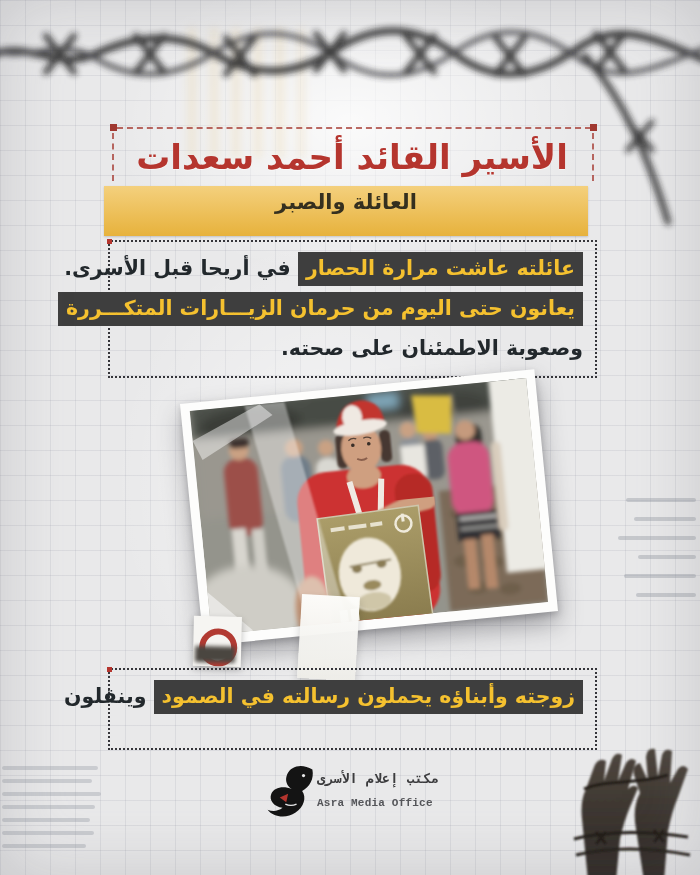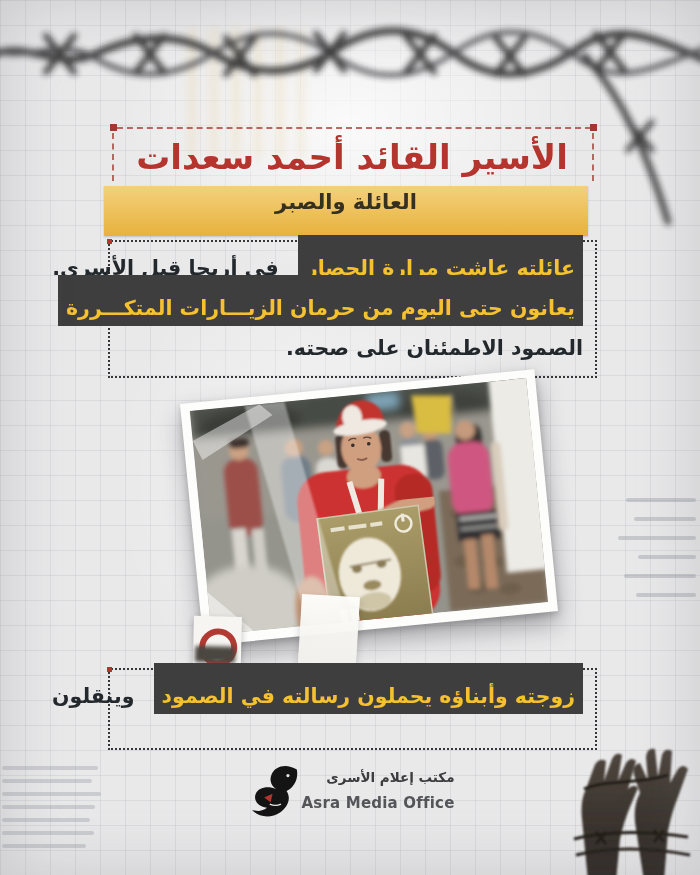--- a/index.html
+++ b/index.html
@@ -30,21 +30,21 @@
     text-align:center;font-size:34px;font-weight:bold;color:#b5352e;
     text-shadow:0 1px 0 rgba(255,255,255,.5);}
   .banner{position:absolute;left:104px;top:186px;width:484px;height:50px;line-height:33px;
     text-align:center;font-size:21px;font-weight:bold;color:#35301f;
     background:linear-gradient(#f4d07d,#e7b23c);box-shadow:0 1px 2px rgba(0,0,0,.18);}
   
   .tblock{position:absolute;left:108px;width:489px;box-sizing:border-box;
     border:2px dotted #35353a;padding:6px 12px 8px;direction:rtl;text-align:right;
     font-weight:bold;font-size:20.5px;color:#22282c;}
   .tblock .line{line-height:40px;white-space:nowrap;}
-  .hl{background:#3e3e3e;color:#f5c12f;padding:21px 8px 6px;margin-left:12px;}
+  .hl{background:#3e3e3e;color:#f5c12f;padding:4px 8px 6px;}
   .blk1{top:240px;min-height:120px;}
   .blk2{top:668px;min-height:82px;}
   .blk-dot{position:absolute;top:-3px;left:-3px;width:5px;height:5px;background:#b5352e;}
   
   .photo-wrap{position:absolute;left:191px;top:386px;width:338px;height:225px;
     background:#fdfdfc;padding:8px 9px 10px;transform:rotate(-5.6deg);
     box-shadow:0 12px 24px rgba(55,55,62,.40),0 3px 6px rgba(55,55,60,.25);}
   .photo-wrap svg{display:block;}
   .tape{position:absolute;left:96px;bottom:-46px;width:58px;height:84px;
     background:linear-gradient(rgba(253,253,251,.97),rgba(238,237,232,.95));
@@ -58,24 +58,24 @@
     background:#4a4640;filter:blur(2px);}
   
   .faint-col{position:absolute;}
   .faint-line{height:4px;border-radius:2px;background:#8e949e;filter:blur(.6px);}
   .faint-right{left:606px;top:498px;width:90px;}
   .faint-right .faint-line{margin:0 0 15px auto;opacity:.38;}
   .faint-left{left:2px;top:766px;width:102px;}
   .faint-left .faint-line{margin:0 auto 9px 0;opacity:.33;}
   
   .logo-row{position:absolute;left:50%;top:763px;transform:translateX(-50%);
-    display:flex;align-items:center;}
+    display:flex;align-items:center;font-family:Liberation Mono, monospace;}
   .logo-texts{display:flex;flex-direction:column;line-height:1.25;}
   .logo-ar{font-size:13.5px;font-weight:bold;color:#3c3c3e;direction:rtl;}
-  .logo-en{font-size:15px;font-weight:bold;color:#55565a;letter-spacing:.2px;margin-top:8px;}
+  .logo-en{font-size:11px;font-weight:bold;color:#55565a;letter-spacing:.2px;margin-top:8px;}
   
   .hands{position:absolute;right:-6px;bottom:-4px;}
 </style>
 </head>
 <body>
 
 <div class="page">
 
   <div class="warm-glow"></div>
 
@@ -114,21 +114,21 @@
   <div class="tblock blk1">
     <div class="blk-dot"></div>
     <div class="line">
       <span class="hl">عائلته عاشت مرارة الحصار</span>
       <span>في أريحا قبل الأسرى.</span>
     </div>
     <div class="line">
       <span class="hl">يعانون حتى اليوم من حرمان الزيـــارات المتكـــررة</span>
     </div>
     <div class="line">
-      <span>الصمود الاطمئنان على صحته.</span>
+      <span>وصعوبة الاطمئنان على صحته.</span>
     </div>
   </div>
 
   <div class="photo-wrap">
     <svg viewBox="0 0 338 225" width="338" height="225">
       <defs>
         <filter id="f1">
             <feGaussianBlur stdDeviation="1"></feGaussianBlur>
           </filter>
         <filter id="f2">

